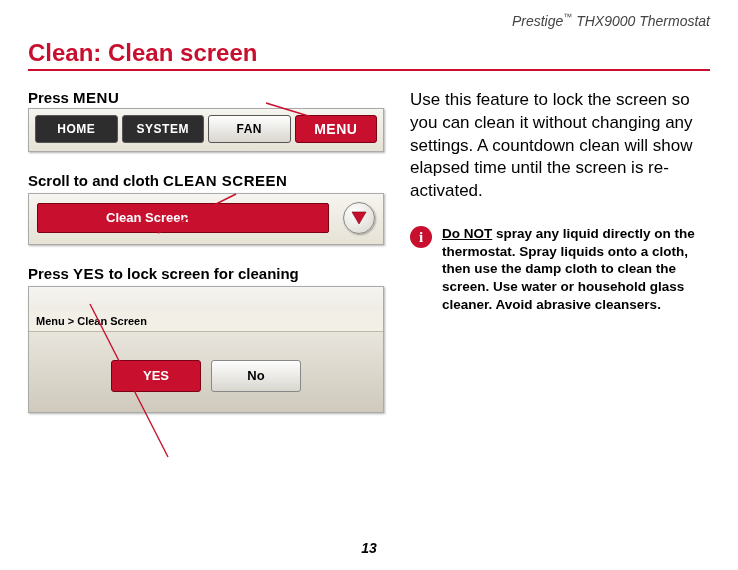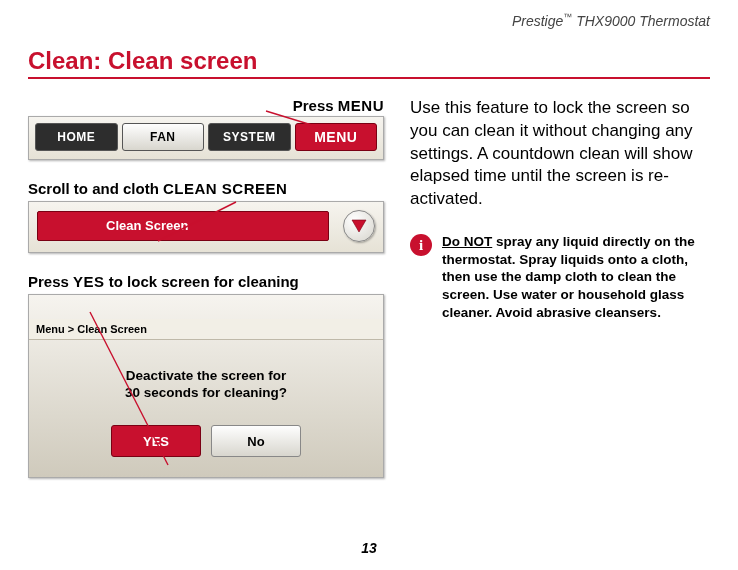--- a/index.html
+++ b/index.html
@@ -9,21 +9,21 @@
       height: 570px;
       background: #fff;
       position: relative;
       padding: 12px 28px 0 28px;
     }
     .header-line {
       text-align: right;
       font-style: italic;
       font-size: 14px;
       color: #444;
-      margin-bottom: 18px;
+      margin-bottom: 10px;
     }
     .header-line .tm { font-size: 9px; vertical-align: super; }
     h1.page-title {
       color: #c8102e;
       font-size: 24px;
       font-weight: bold;
       margin-bottom: 2px;
     }
     .title-rule {
       border: none;
@@ -36,21 +36,21 @@
     .step-label {
       font-size: 15px;
       font-weight: bold;
       margin-bottom: 4px;
     }
     .step-label .kw {
       font-family: Arial, Helvetica, sans-serif;
       font-weight: 900;
       letter-spacing: 0.5px;
     }
-    .step1-row { text-align: right; margin-bottom: 2px; }
+    .step1-row { text-align: left; margin-bottom: 2px; }
     .step2-row, .step3-row { margin-top: 20px; margin-bottom: 4px; }
 
     
     .panel1 {
       position: relative;
       border: 1px solid #aaa;
       background: linear-gradient(#f6f4ef, #e6e2d6);
       padding: 6px 6px 8px 6px;
       box-shadow: 1px 1px 2px rgba(0,0,0,.3);
     }
@@ -216,25 +216,25 @@
 
     <div class="step-label step1-row">
       <span>Press </span><span class="kw">MENU</span>
     </div>
 
     <div class="panel1">
       <div class="navbar">
         <div class="navbtn home">
             <span>HOME</span>
           </div>
+        <div class="navbtn system">
+            <span>SYSTEM</span>
+          </div>
         <div class="navbtn fan">
             <span>FAN</span>
-          </div>
-        <div class="navbtn system">
-            <span>SYSTEM</span>
           </div>
         <div class="navbtn menu">
             <span>MENU</span>
           </div>
       </div>
     </div>
 
     <div class="step-label step2-row">
       <span>Scroll to and cloth </span><span class="kw">CLEAN SCREEN</span>
     </div>
@@ -250,24 +250,20 @@
       </div>
     </div>
 
     <div class="step-label step3-row">
       <span>Press </span><span class="kw">YES</span><span> to lock screen for cleaning</span>
     </div>
 
     <div class="panel3">
       <div class="crumb">Menu &gt; Clean Screen</div>
       <div class="body">
-        <div class="dialog-text">
-          <span>Deactivate the screen for</span><br>
-          <span>30 seconds for cleaning?</span>
-        </div>
         <div class="btnrow">
           <div class="dlgbtn yes">
               <span>YES</span>
             </div>
           <div class="dlgbtn no">
               <span>No</span>
             </div>
         </div>
       </div>
     </div>

